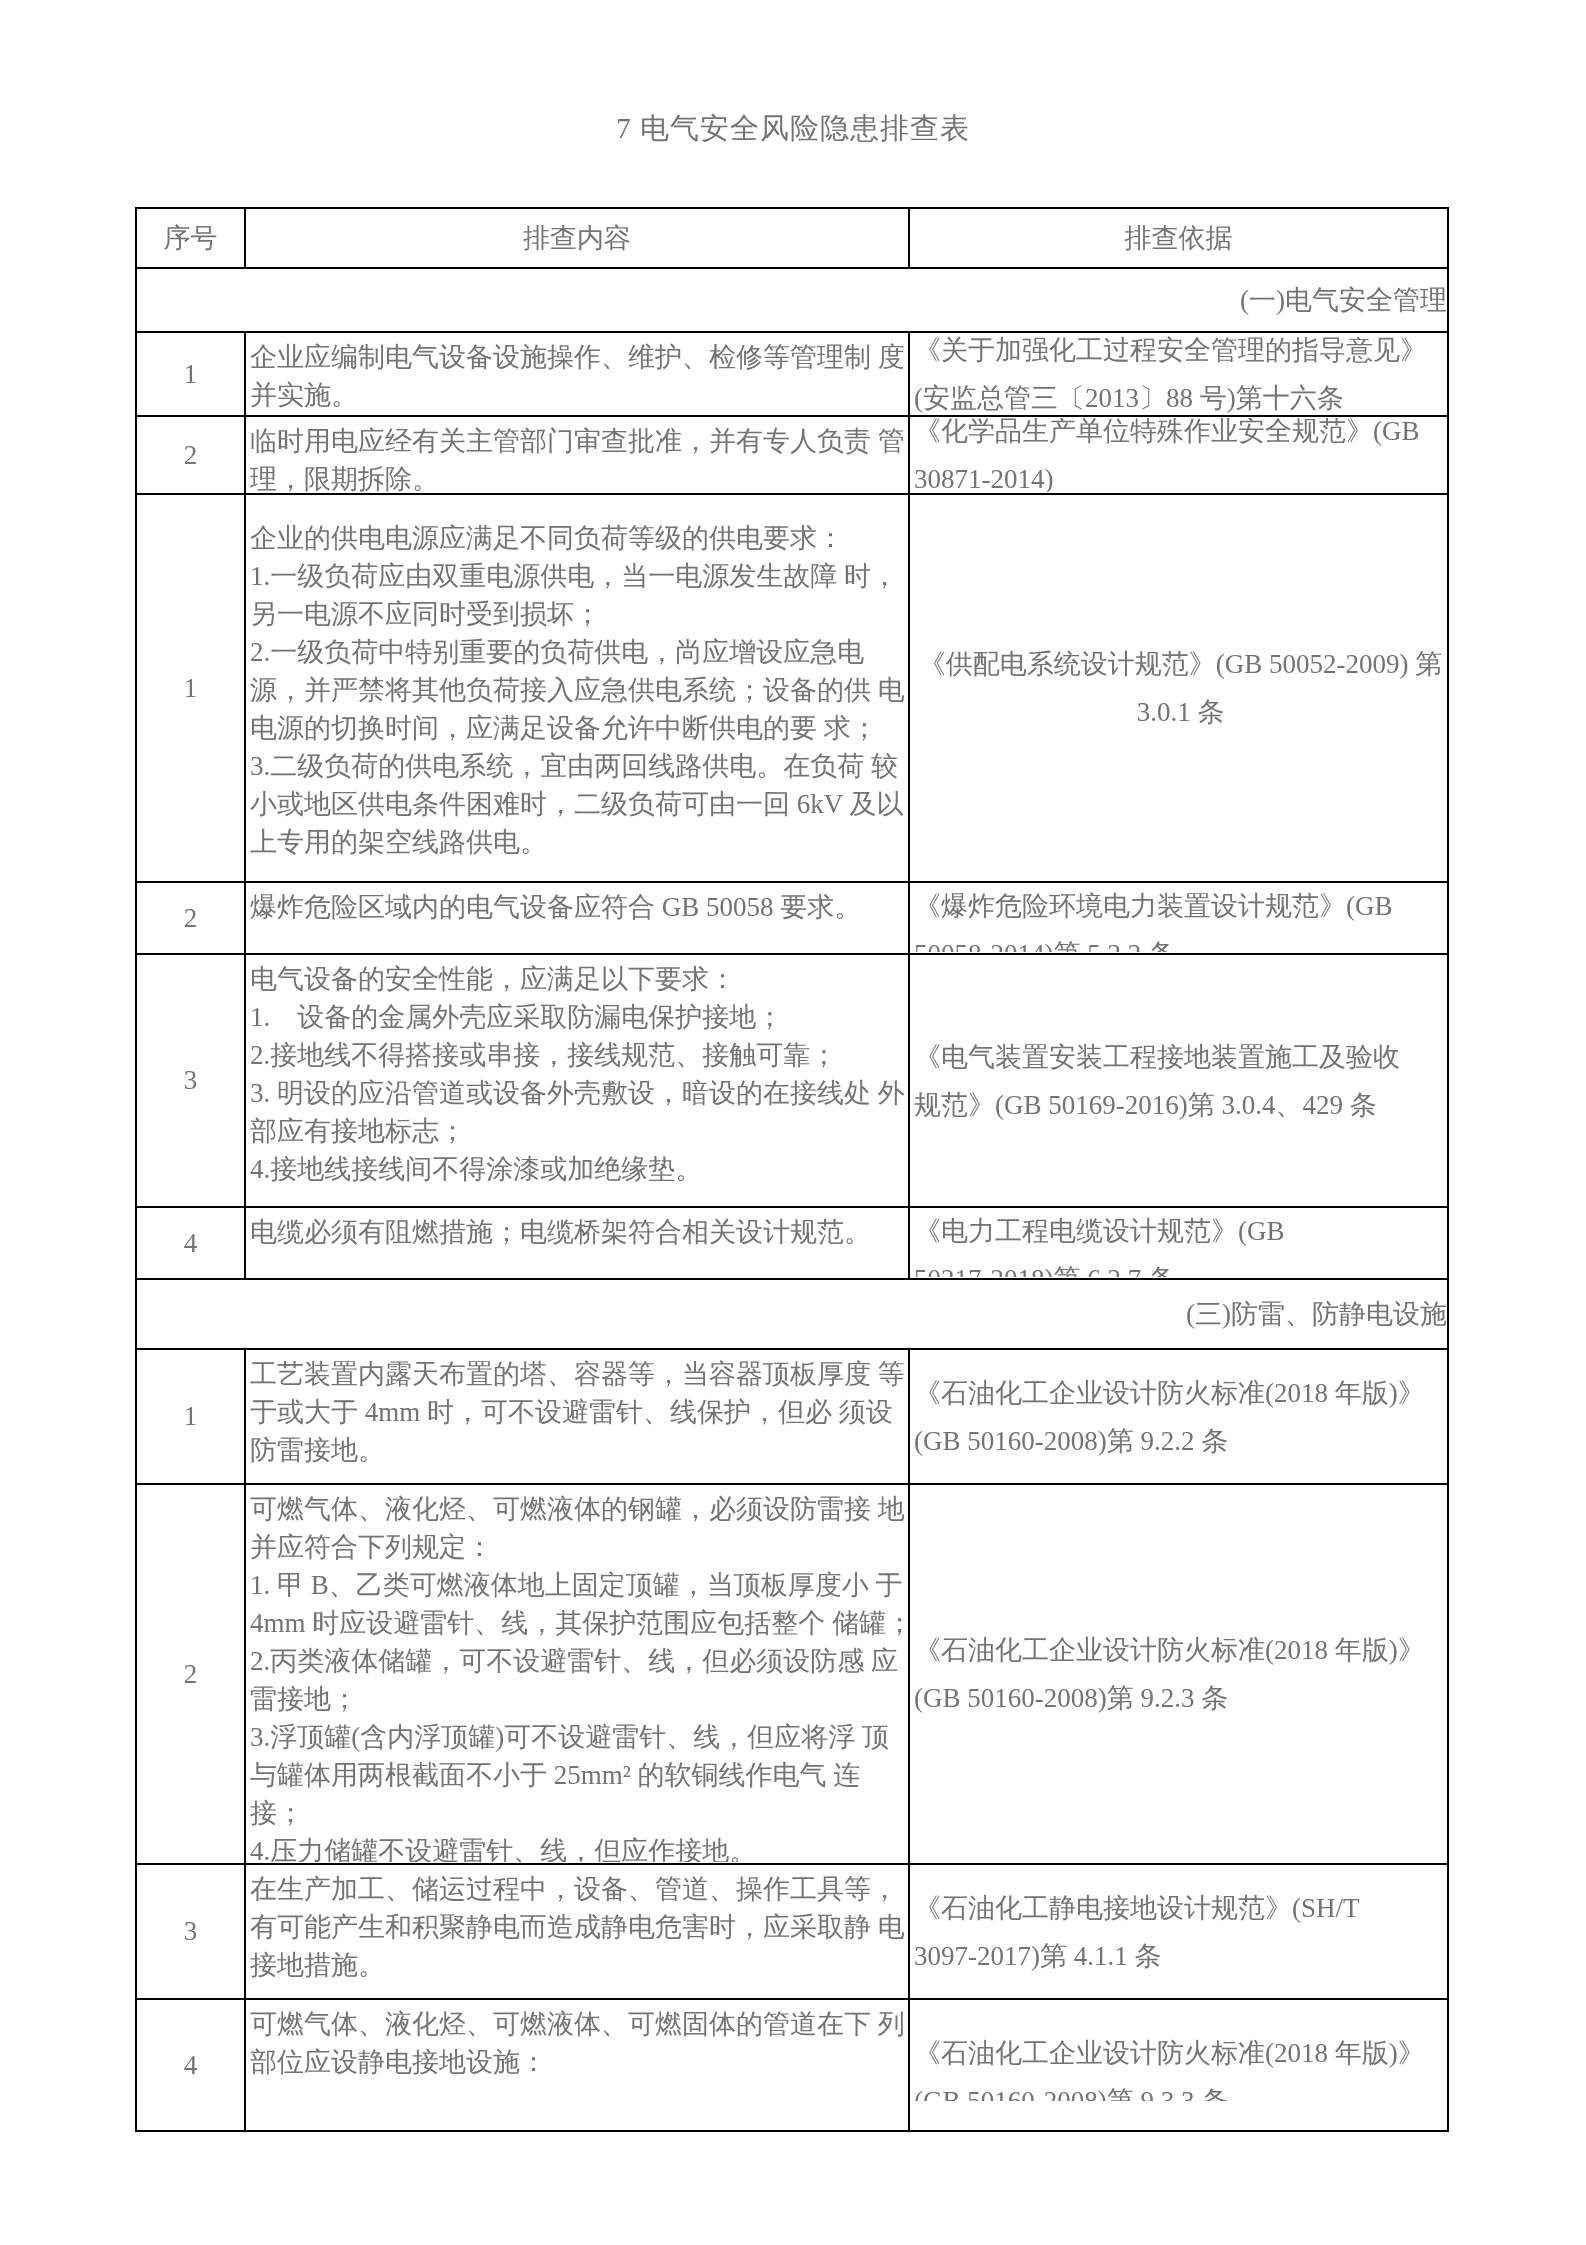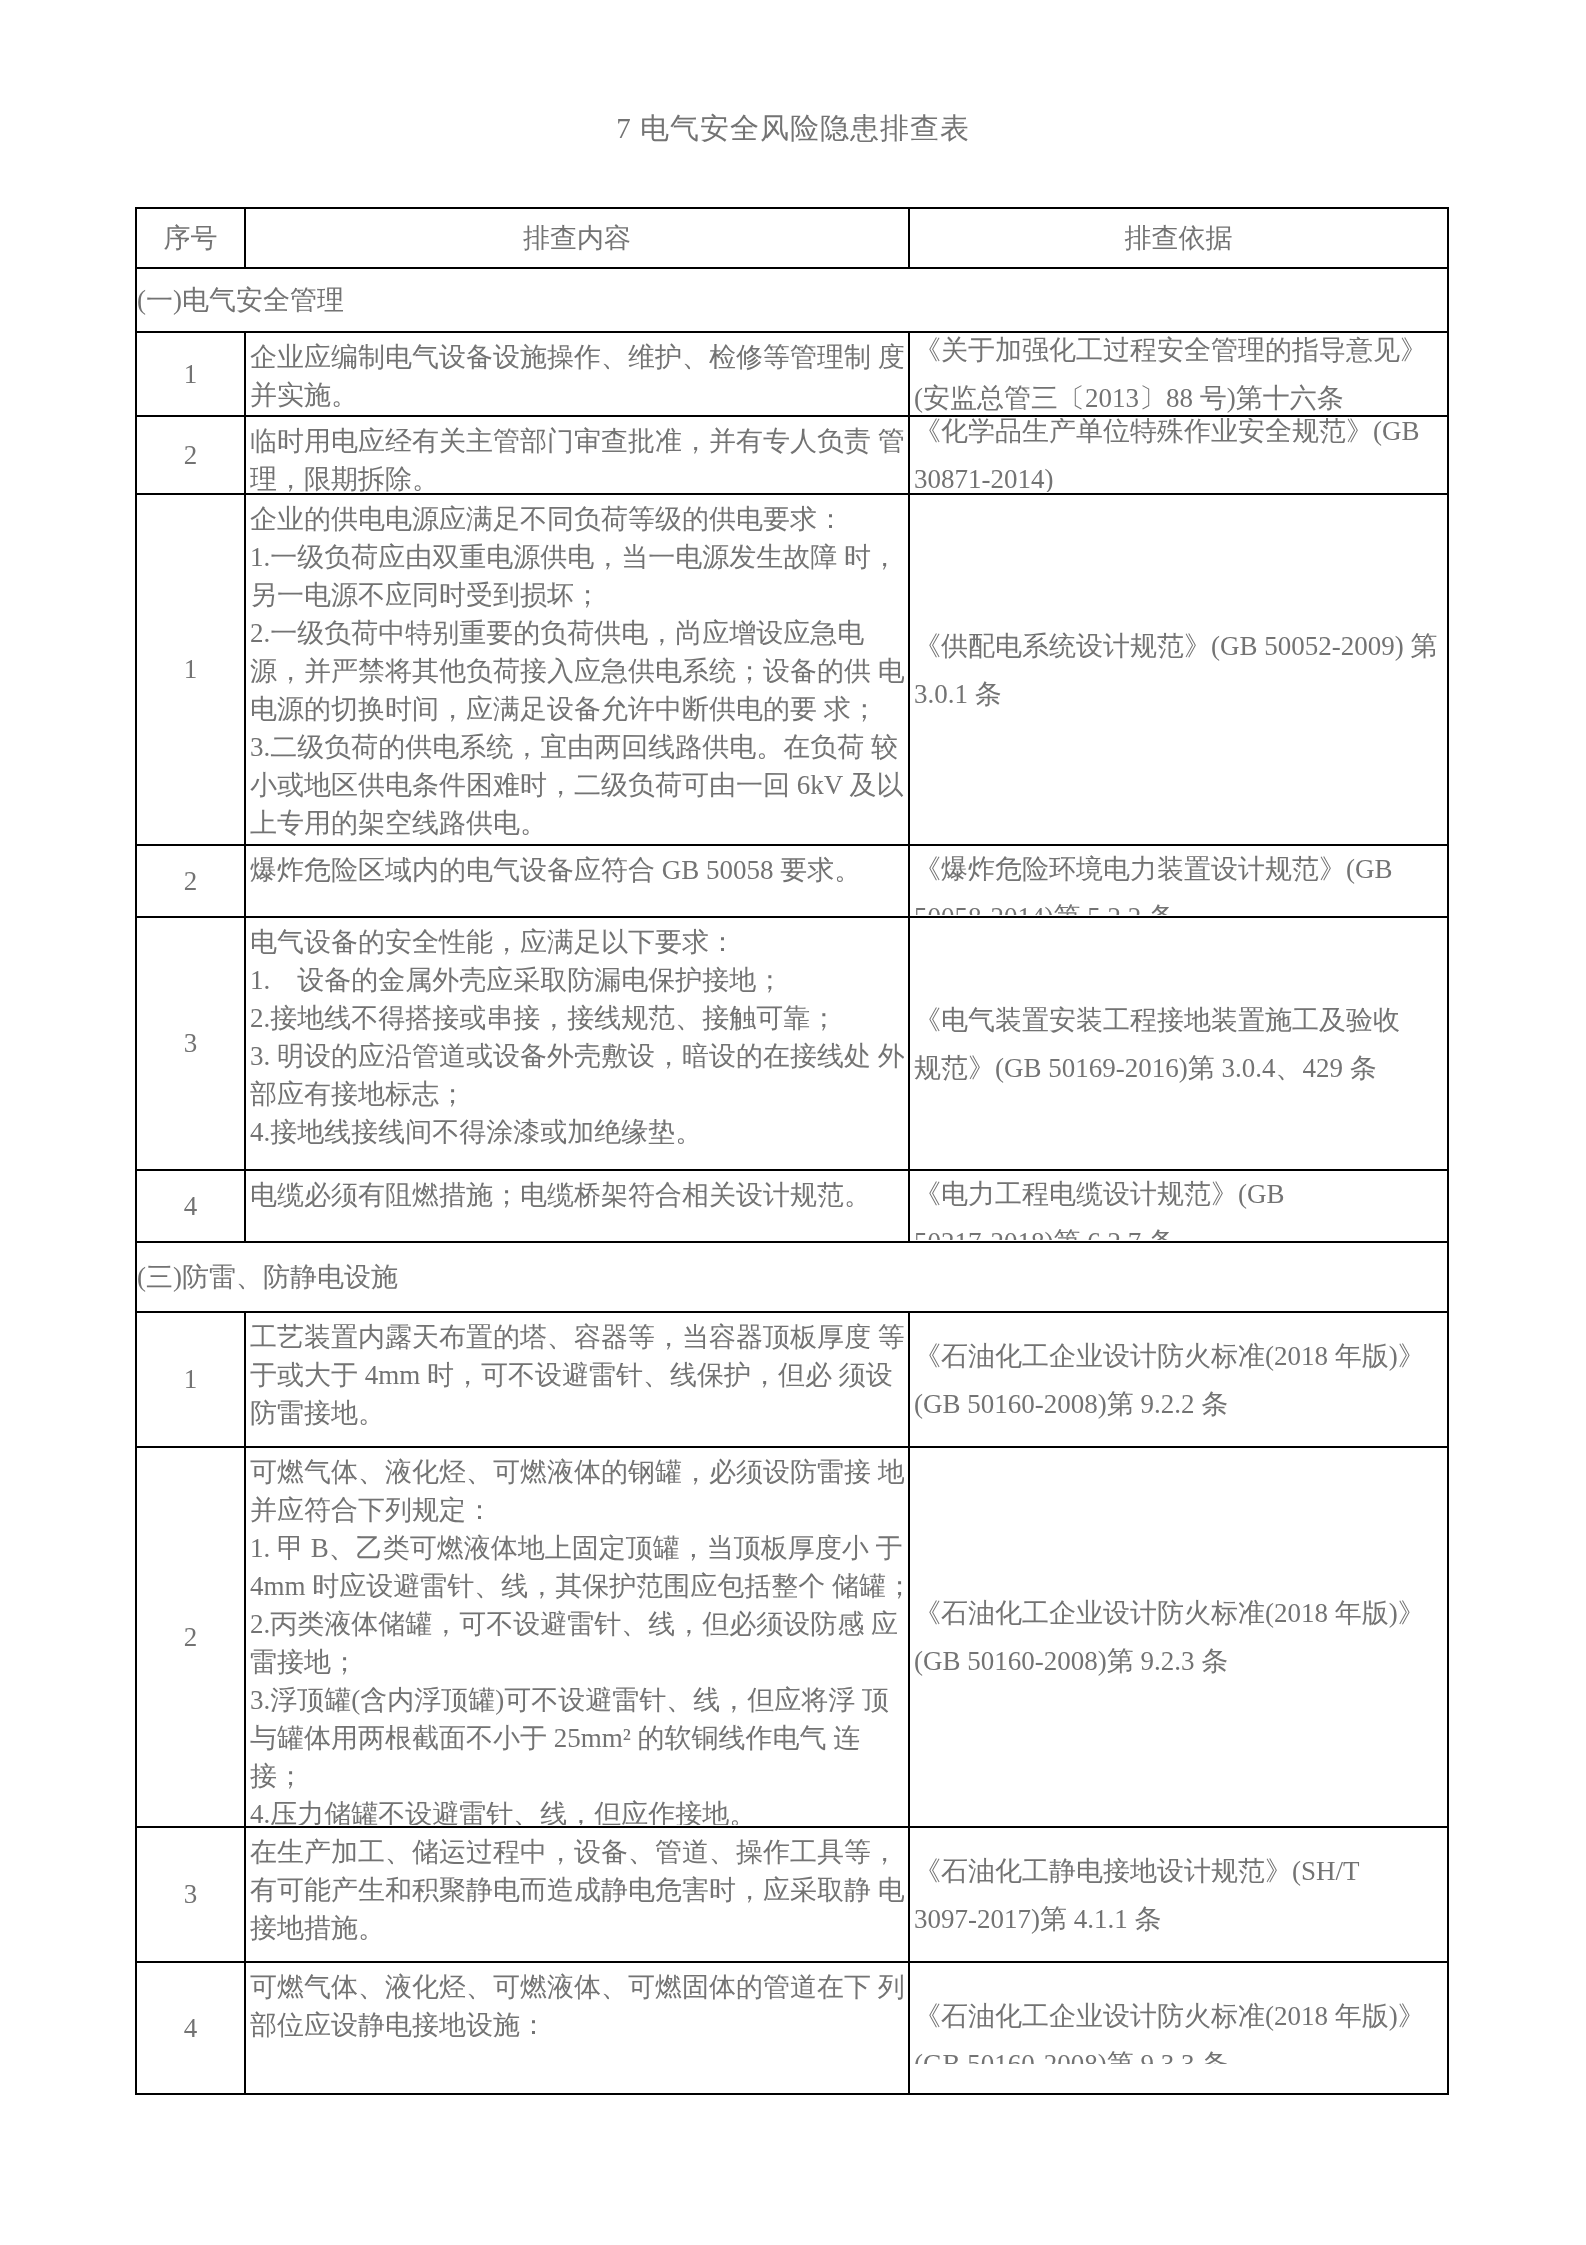--- a/index.html
+++ b/index.html
@@ -33,21 +33,21 @@
   }
   table.doc td, table.doc th{
     border:2px solid #000;
     padding:0;
     font-weight:normal;
     font-size:27px;
     vertical-align:middle;
     overflow:hidden;
   }
   th.hdr{ text-align:center; }
-  td.section-cell{ text-align:left; }
+  td.section-cell{ text-align:right; }
   td.seq-cell{ text-align:center; }
   td.content-cell{ vertical-align:top; }
   .content-box{
     padding:4px 4px 0 4px;
     overflow:hidden;
     white-space:pre;
   }
   .cline{
     height:38px;
     line-height:38px;
@@ -111,21 +111,21 @@
           <td>
             <div class="basis-box" style="height: 74px;"><div class="bline">《化学品生产单位特殊作业安全规范》(GB</div><div class="bline">30871-2014)</div></div>
           </td>
         </tr>
         <tr style="height: 351px;">
           <td class="seq-cell">1</td>
           <td class="content-cell">
             <div class="content-box" style="height: 343px;"><div class="cline">企业的供电电源应满足不同负荷等级的供电要求：</div><div class="cline">1.一级负荷应由双重电源供电，当一电源发生故障 时，</div><div class="cline">另一电源不应同时受到损坏；</div><div class="cline">2.一级负荷中特别重要的负荷供电，尚应增设应急电</div><div class="cline">源，并严禁将其他负荷接入应急供电系统；设备的供 电</div><div class="cline">电源的切换时间，应满足设备允许中断供电的要 求；</div><div class="cline">3.二级负荷的供电系统，宜由两回线路供电。在负荷 较</div><div class="cline">小或地区供电条件困难时，二级负荷可由一回 6kV 及以</div><div class="cline">上专用的架空线路供电。</div></div>
           </td>
           <td>
-            <div class="basis-box" style="height: 347px;"><div class="bline">《供配电系统设计规范》(GB 50052-2009) 第</div><div class="bline">3.0.1 条</div></div>
+            <div class="basis-box" style="height: 386px; align-items: center;"><div class="bline">《供配电系统设计规范》(GB 50052-2009) 第</div><div class="bline">3.0.1 条</div></div>
           </td>
         </tr>
         <tr style="height: 72px;">
           <td class="seq-cell">2</td>
           <td class="content-cell">
             <div class="content-box" style="height: 64px;"><div class="cline">爆炸危险区域内的电气设备应符合 GB 50058 要求。</div></div>
           </td>
           <td>
             <div class="basis-box" style="height: 68px;"><div class="bline">《爆炸危险环境电力装置设计规范》(GB</div><div class="bline clipped">50058-2014)第 5.2.2 条</div></div>
           </td>

